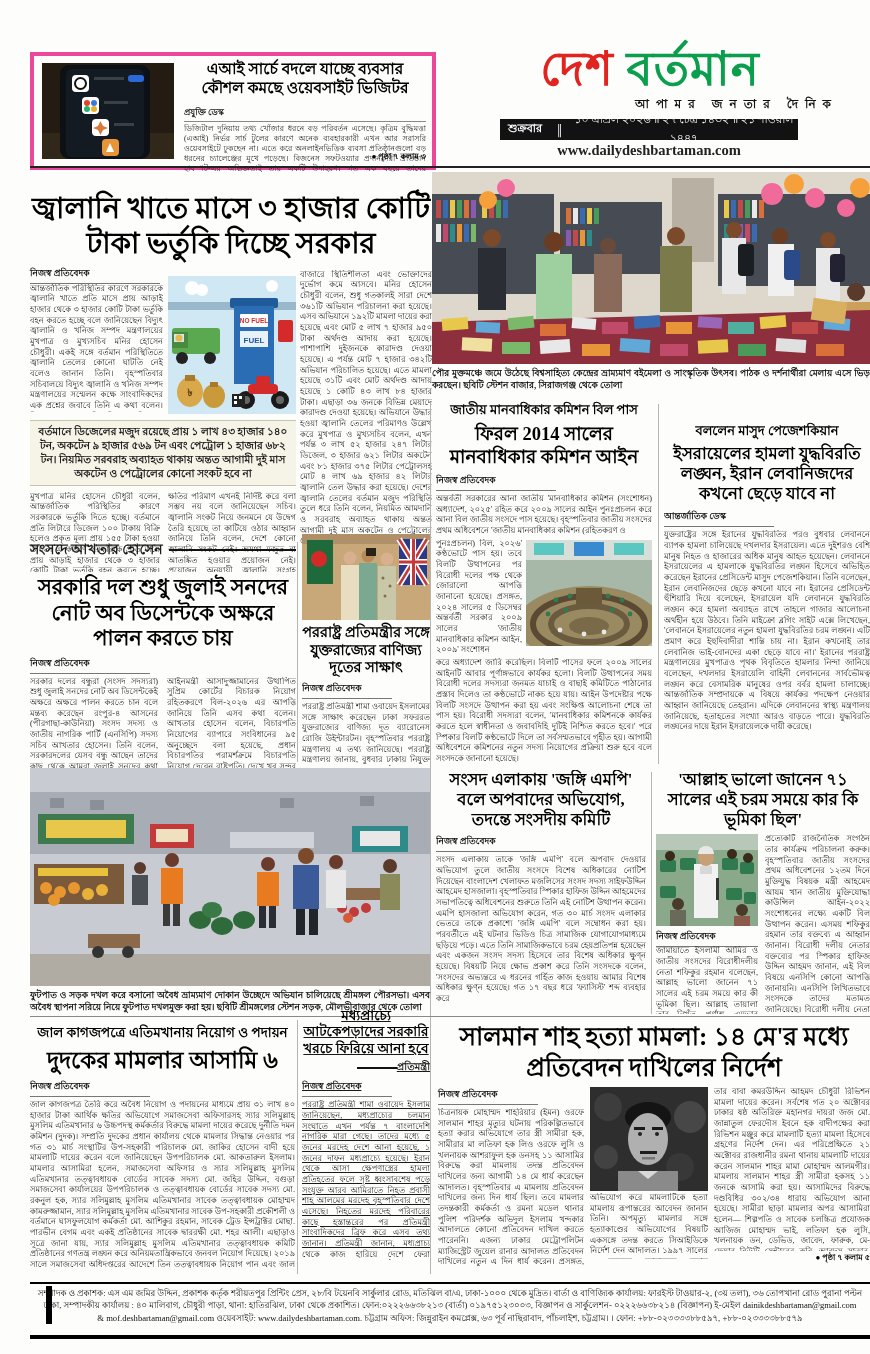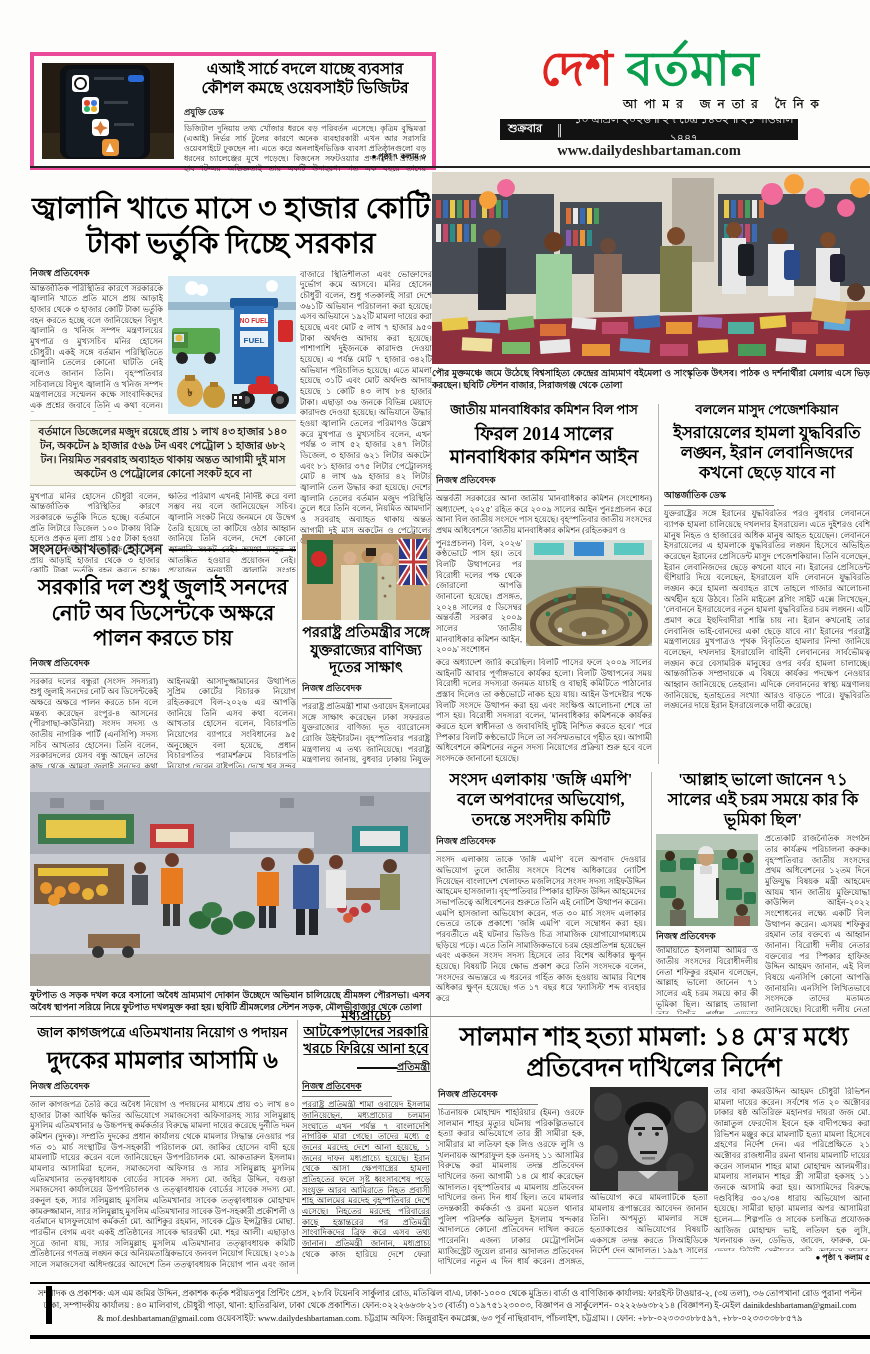--- a/index.html
+++ b/index.html
@@ -62,21 +62,21 @@
       <div class="bt" style="margin-top:2px;height:48px;font-size:7.8px;">ডিজিটাল দুনিয়ায় তথ্য খোঁজার ধরনে বড় পরিবর্তন এসেছে। কৃত্রিম বুদ্ধিমত্তা (এআই) নির্ভর সার্চ টুলের কারণে অনেক ব্যবহারকারী এখন আর সরাসরি ওয়েবসাইটে ঢুকছেন না। এতে করে অনলাইনভিত্তিক ব্যবসা প্রতিষ্ঠানগুলো বড় ধরনের চ্যালেঞ্জের মুখে পড়েছে। বিজনেস সফটওয়্যার প্রদানকারী প্রতিষ্ঠান হাবস্পট-এর অভিজ্ঞতাই তার একটি উদাহরণ। গত এক বছরে তাদের ওয়েবসাইটে ভিজিট কমেছে</div>
     </div>
     <div class="pr abs" style="right:6px;bottom:3px;">● পৃষ্ঠা ৭ কলাম ৩</div>
   </div>
 
   <div class="abs" style="left:430px;top:46px;width:440px;text-align:center;">
     <div style="font-size:47px;font-weight:bold;line-height:1;letter-spacing:1px;">
       <span style="color:#e02520;">দেশ</span>
       <span style="color:#0b9e4d;">বর্তমান</span>
     </div>
-    <div style="font-size:12px;font-weight:bold;letter-spacing:7px;text-align:right;padding-right:44px;margin-top:2px;color:#111;">আপামর জনতার দৈনিক</div>
+    <div style="font-size:12px;font-weight:bold;letter-spacing:7px;text-align:right;padding-right:32px;margin-top:2px;color:#111;">আপামর জনতার দৈনিক</div>
   </div>
   <div id="datebar" class="abs" style="left:500px;top:119px;width:298px;height:21px;">
     <span style="padding:0 8px;font-weight:bold;">শুক্রবার</span>
     <span class="sep">║</span>
     <span style="flex:1;text-align:center;">১০ এপ্রিল ২০২৬ ॥ ২৭ চৈত্র ১৪৩২ ॥ ২১ শাওয়াল ১৪৪৭</span>
   </div>
   <div class="abs" style="left:500px;top:142px;width:298px;text-align:center;font-size:14.5px;font-weight:bold;color:#222;">www.dailydeshbartaman.com</div>
   <div class="hrule" style="left:30px;top:166px;width:840px;height:2px;"></div>
 
   <div class="abs" style="left:30px;top:172px;width:402px;height:362px;">
@@ -268,21 +268,21 @@
           <circle cx="104" cy="74" r="2.4" fill="#2f7a4f"></circle>
         <circle cx="34" cy="90" r="2.4" fill="#e8e8e8"></circle>
           <circle cx="58" cy="94" r="2.4" fill="#e8e8e8"></circle>
           <circle cx="78" cy="92" r="2.4" fill="#e8e8e8"></circle>
       </svg>
       <div class="bt">পুনঃপ্রচলন) বিল, ২০২৬' কণ্ঠভোটে পাস হয়। তবে বিলটি উত্থাপনের পর বিরোধী দলের পক্ষ থেকে জোরালো আপত্তি জানানো হয়েছে। প্রসঙ্গত, ২০২৪ সালের ৫ ডিসেম্বর অন্তর্বর্তী সরকার ২০০৯ সালের 'জাতীয় মানবাধিকার কমিশন আইন, ২০০৯' সংশোধন</div>
       <div class="bt" style="margin-top:2px;height:118px;">করে অধ্যাদেশ জারি করেছিল। বিলটি পাসের ফলে ২০০৯ সালের আইনটি আবার পূর্ণাঙ্গভাবে কার্যকর হলো। বিলটি উত্থাপনের সময় বিরোধী দলের সদস্যরা জনমত যাচাই ও বাছাই কমিটিতে পাঠানোর প্রস্তাব দিলেও তা কণ্ঠভোটে নাকচ হয়ে যায়। আইন উপদেষ্টার পক্ষে বিলটি সংসদে উত্থাপন করা হয় এবং সংক্ষিপ্ত আলোচনা শেষে তা পাস হয়। বিরোধী সদস্যরা বলেন, 'মানবাধিকার কমিশনকে কার্যকর করতে হলে স্বাধীনতা ও জবাবদিহি দুটিই নিশ্চিত করতে হবে।' পরে স্পিকার বিলটি কণ্ঠভোটে দিলে তা সর্বসম্মতভাবে গৃহীত হয়। আগামী অধিবেশনে কমিশনের নতুন সদস্য নিয়োগের প্রক্রিয়া শুরু হবে বলে সংসদকে জানানো হয়েছে।</div>
     </div>
   </div>
 
-  <div class="abs" style="left:664px;top:400px;width:206px;height:372px;overflow:hidden;">
+  <div class="abs" style="left:664px;top:421px;width:206px;height:372px;overflow:hidden;">
     <div class="k" style="font-size:13px;">বললেন মাসুদ পেজেশকিয়ান</div>
     <div class="hl" style="font-size:16.5px;margin-top:2px;">ইসরায়েলের হামলা যুদ্ধবিরতি লঙ্ঘন, ইরান লেবানিজদের কখনো ছেড়ে যাবে না</div>
     <div class="by" style="width:110px;margin-top:5px;">আন্তর্জাতিক ডেস্ক</div>
     <div class="bt" style="height:288px;">যুক্তরাষ্ট্রের সঙ্গে ইরানের যুদ্ধবিরতির পরও বুধবার লেবাননে ব্যাপক হামলা চালিয়েছে দখলদার ইসরায়েল। এতে দুইশরও বেশি মানুষ নিহত ও হাজারের অধিক মানুষ আহত হয়েছেন। লেবাননে ইসরায়েলের এ হামলাকে যুদ্ধবিরতির লঙ্ঘন হিসেবে অভিহিত করেছেন ইরানের প্রেসিডেন্ট মাসুদ পেজেশকিয়ান। তিনি বলেছেন, ইরান লেবানিজদের ছেড়ে কখনো যাবে না। ইরানের প্রেসিডেন্ট হুঁশিয়ারি দিয়ে বলেছেন, ইসরায়েল যদি লেবাননে যুদ্ধবিরতি লঙ্ঘন করে হামলা অব্যাহত রাখে তাহলে গাজার আলোচনা অর্থহীন হয়ে উঠবে। তিনি মাইক্রো ব্লগিং সাইট এক্সে লিখেছেন, 'লেবাননে ইসরায়েলের নতুন হামলা যুদ্ধবিরতির চরম লঙ্ঘন। এটি প্রমাণ করে ইহুদিবাদীরা শান্তি চায় না। ইরান কখনোই তার লেবানিজ ভাই-বোনদের একা ছেড়ে যাবে না।' ইরানের পররাষ্ট্র মন্ত্রণালয়ের মুখপাত্রও পৃথক বিবৃতিতে হামলার নিন্দা জানিয়ে বলেছেন, দখলদার ইসরায়েলি বাহিনী লেবাননের সার্বভৌমত্ব লঙ্ঘন করে বেসামরিক মানুষের ওপর বর্বর হামলা চালাচ্ছে। আন্তর্জাতিক সম্প্রদায়কে এ বিষয়ে কার্যকর পদক্ষেপ নেওয়ার আহ্বান জানিয়েছে তেহরান। এদিকে লেবাননের স্বাস্থ্য মন্ত্রণালয় জানিয়েছে, হতাহতের সংখ্যা আরও বাড়তে পারে। যুদ্ধবিরতি লঙ্ঘনের দায়ে ইরান ইসরায়েলকে দায়ী করেছে।</div>
   </div>
 
   <div class="abs" style="left:30px;top:538px;width:266px;height:226px;">
     <div class="sechead">
       <span style="font-size:14px;font-weight:bold;">সংসদে আখতার হোসেন</span>
       <span class="line"></span>

